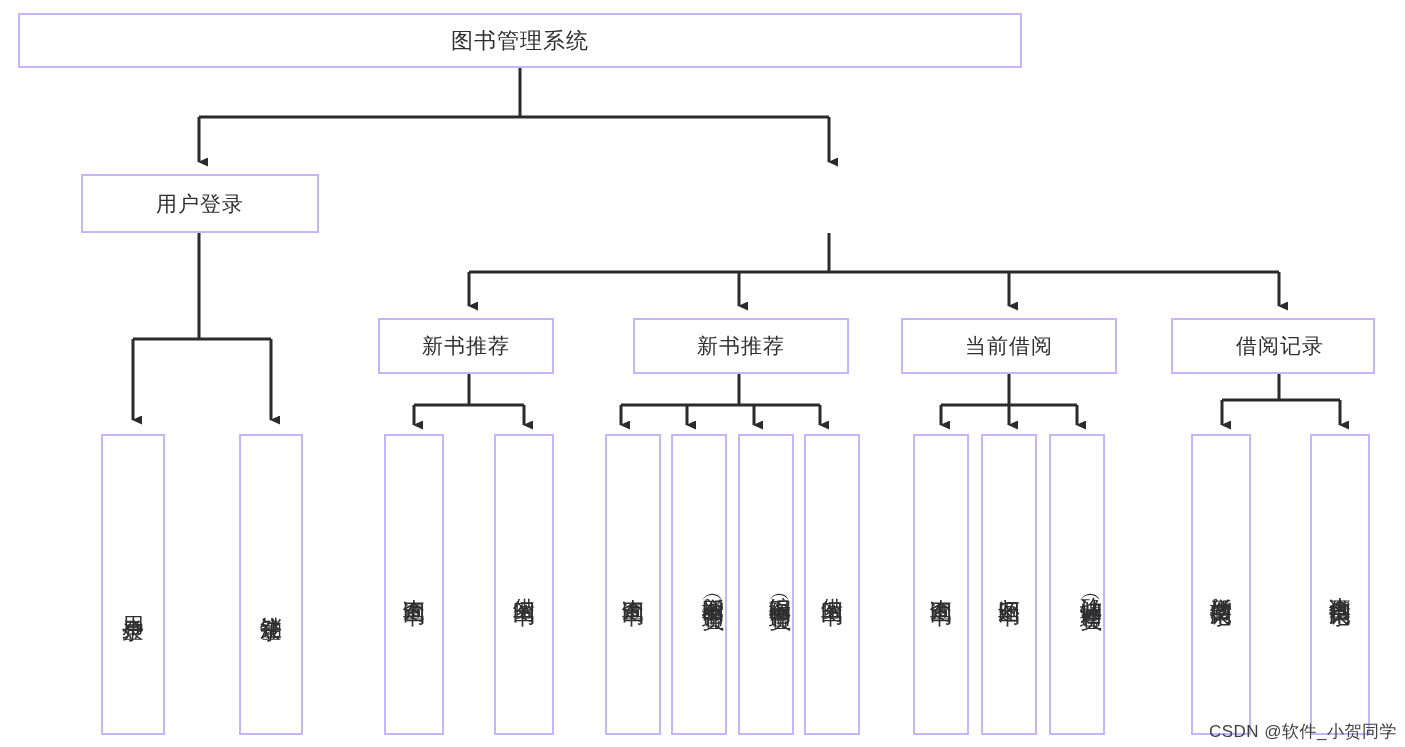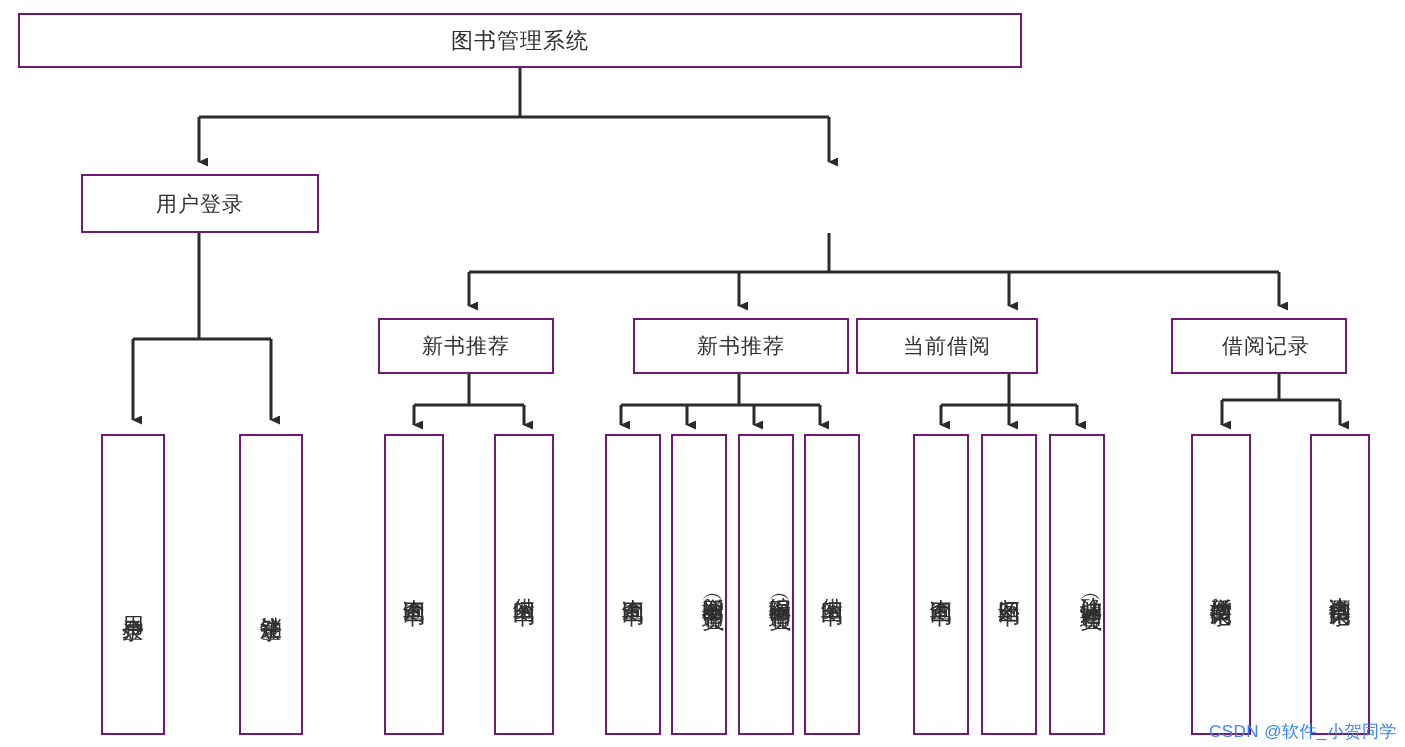--- a/index.html
+++ b/index.html
@@ -21,21 +21,21 @@
     position: absolute;
     left: 0;
     top: 0;
     width: 1405px;
     height: 747px;
     pointer-events: none;
   }
   .node {
     position: absolute;
     box-sizing: border-box;
-    border: 2px solid #701a75;
+    border: 2px solid #c4b5fd;
     background: #ffffff;
     color: #2f2f2f;
     display: flex;
     align-items: center;
     justify-content: center;
     text-align: center;
   }
   .node-h {
     font-size: 21px;
     letter-spacing: 1px;
@@ -61,21 +61,21 @@
   }
   .node-v.low {
     align-items: center;
     padding-top: 34px;
   }
   .watermark {
     position: absolute;
     right: 8px;
     bottom: 4px;
     font-size: 17px;
-    color: #3b82f6;
+    color: #404040;
     letter-spacing: 0.5px;
     white-space: nowrap;
     text-align: right;
   }
 </style>
 </head>
 <body>
 
 <div id="canvas">
 
@@ -136,24 +136,24 @@
   <div class="node node-h" style="left:81px; top:174px; width:238px; height:59px;">
     <span>用户登录</span>
   </div>
 
   <div class="node node-h" style="left:378px; top:318px; width:176px; height:56px;">
     <span>新书推荐</span>
   </div>
   <div class="node node-h" style="left:633px; top:318px; width:216px; height:56px;">
     <span>新书推荐</span>
   </div>
-  <div class="node node-h" style="left:856px; top:318px; width:182px; height:56px;text-align:center;">
+  <div class="node node-h" style="left:901px; top:318px; width:216px; height:56px;text-align:center;">
     <span>当前借阅</span>
   </div>
-  <div class="node node-h" style="left:1171px; top:318px; width:176px; height:56px;padding-left:14px;">
+  <div class="node node-h" style="left:1171px; top:318px; width:204px; height:56px;padding-left:14px;">
     <span>借阅记录</span>
   </div>
 
   <div class="node node-v low" style="left:101px; top:434px; width:64px; height:301px;">
     <span>用户登录</span>
   </div>
   <div class="node node-v low" style="left:239px; top:434px; width:64px; height:301px;">
     <span>注销登录</span>
   </div>
 

